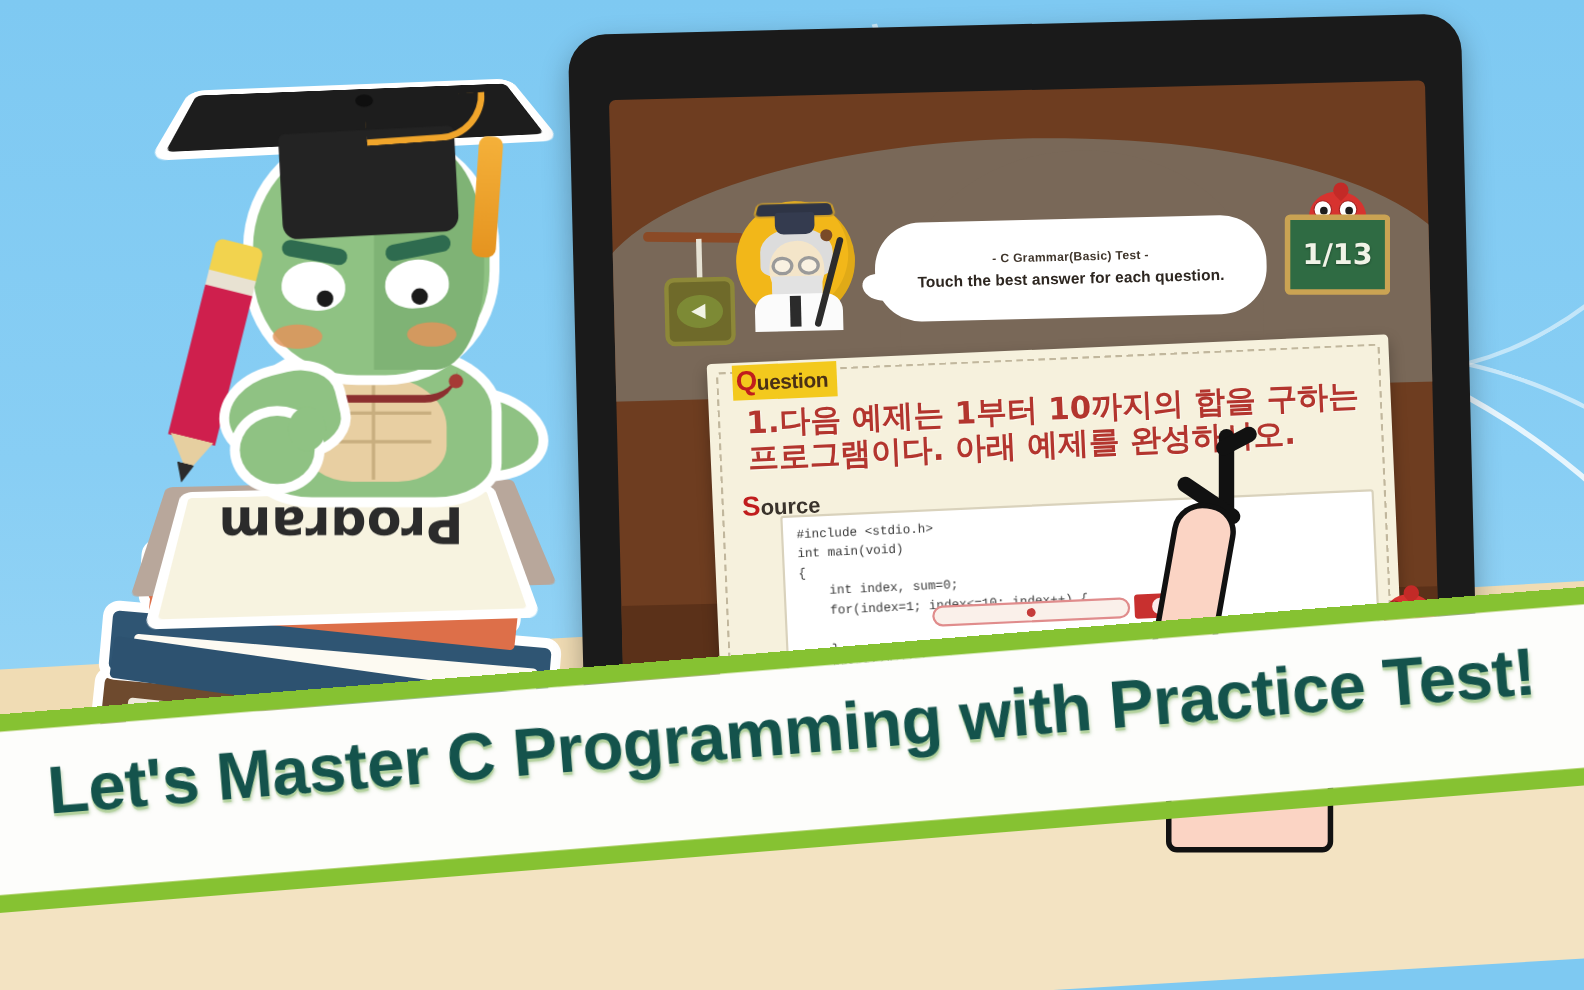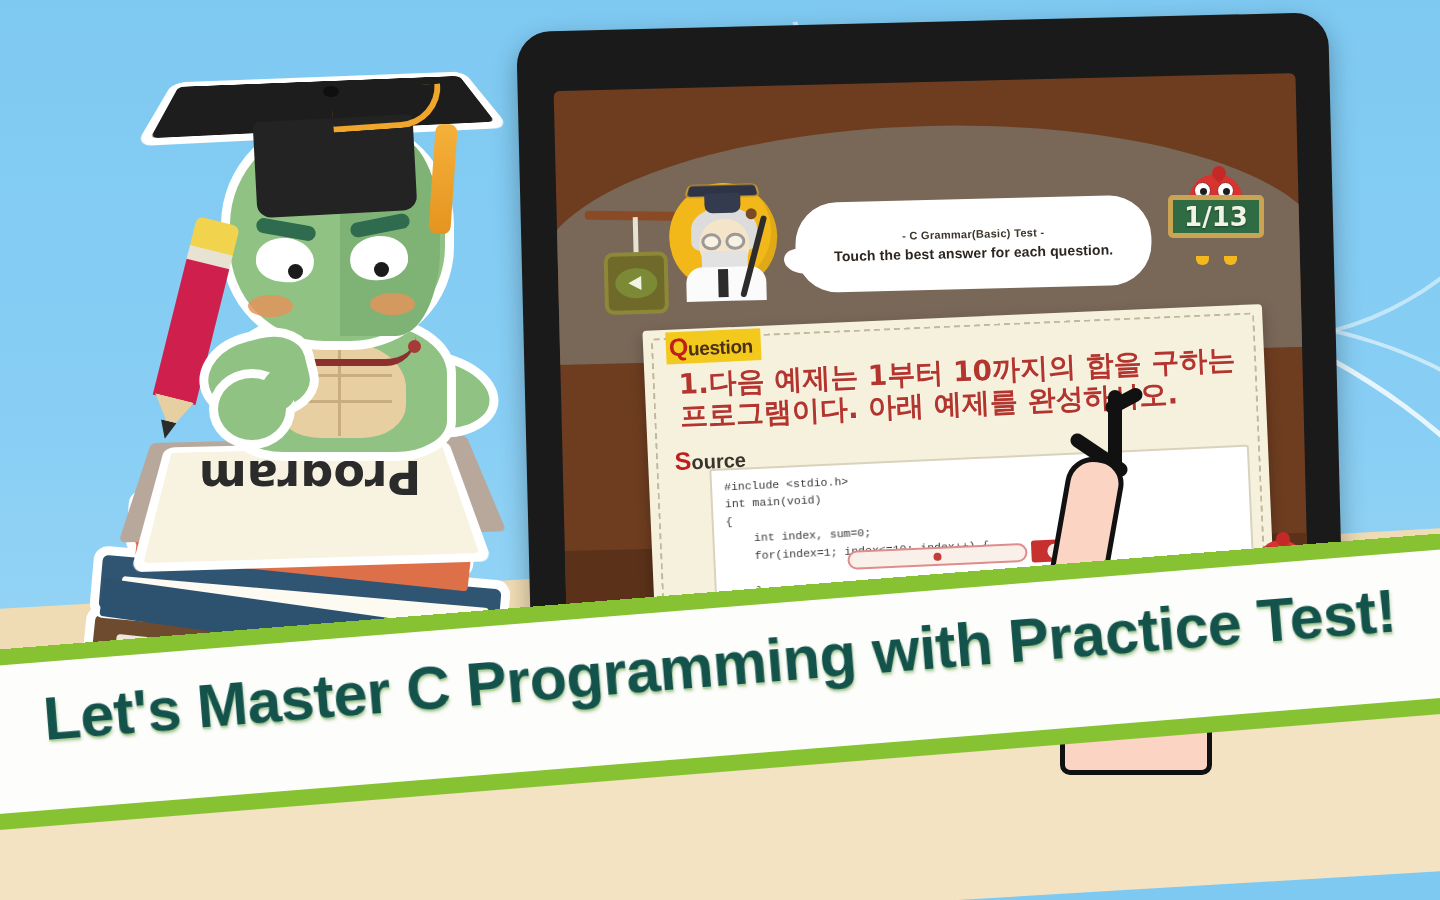--- a/index.html
+++ b/index.html
@@ -245,21 +245,21 @@
   .bird { position:absolute; }
   .bird-body { position:absolute; width:52px; height:46px; background:#d7332f; border-radius:50% 50% 45% 45%; }
   .bird-head-crest { position:absolute; width:14px; height:14px; background:#c32a27; border-radius:50% 50% 0 50%; transform:rotate(45deg);}
   .bird-eye { position:absolute; width:17px; height:17px; background:#fff; border-radius:50%; border:1.5px solid #a32220;}
   .bird-pupil { position:absolute; width:7px; height:7px; background:#1d1d1d; border-radius:50%;}
   .bird-beak { position:absolute; width:0;height:0;border-left:9px solid transparent;border-right:9px solid transparent;border-top:13px solid #f2b81e;}
   .bird-foot { position:absolute; width:13px; height:9px; background:#f2b81e; border-radius:0 0 6px 6px;}
   .bird-wing { position:absolute; width:17px; height:13px; background:#c42c29; border-radius:50%;}
 
   .chalkboard {
-    position:absolute; left:1168px; top:195px; width:96px; height:43px;
+    position:absolute; left:1168px; top:195px; width:96px; height:73px;
     background:#2f6b43; border:5px solid #caa353; border-radius:5px;
     display:flex; align-items:center; justify-content:center;
     color:#f1f3e7; font-size:26px; font-weight:bold;
     text-shadow:0 1px 2px rgba(0,0,0,.4);
     font-family:"DejaVu Sans", sans-serif;
   }
   .timer-circle {
     position:absolute; left:1244px; top:560px; width:64px; height:64px;
     background:#cf4a46; border:6px solid #c79a4e; border-radius:50%;
     display:flex; align-items:center; justify-content:center;

